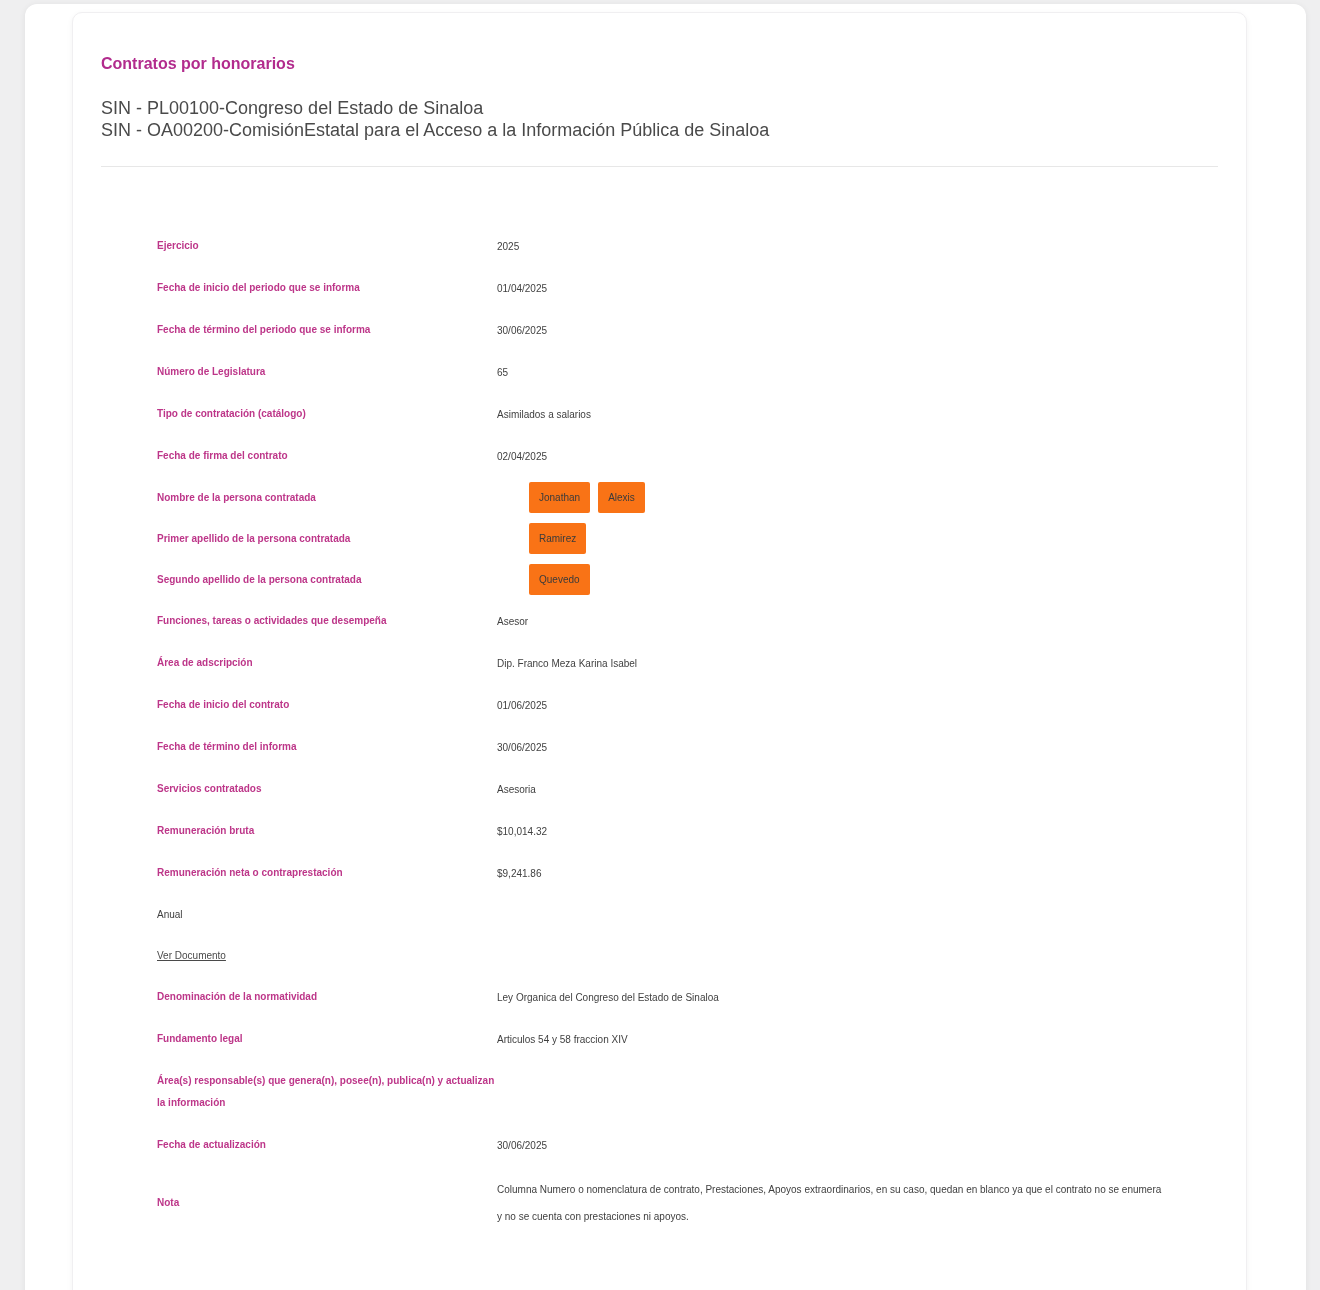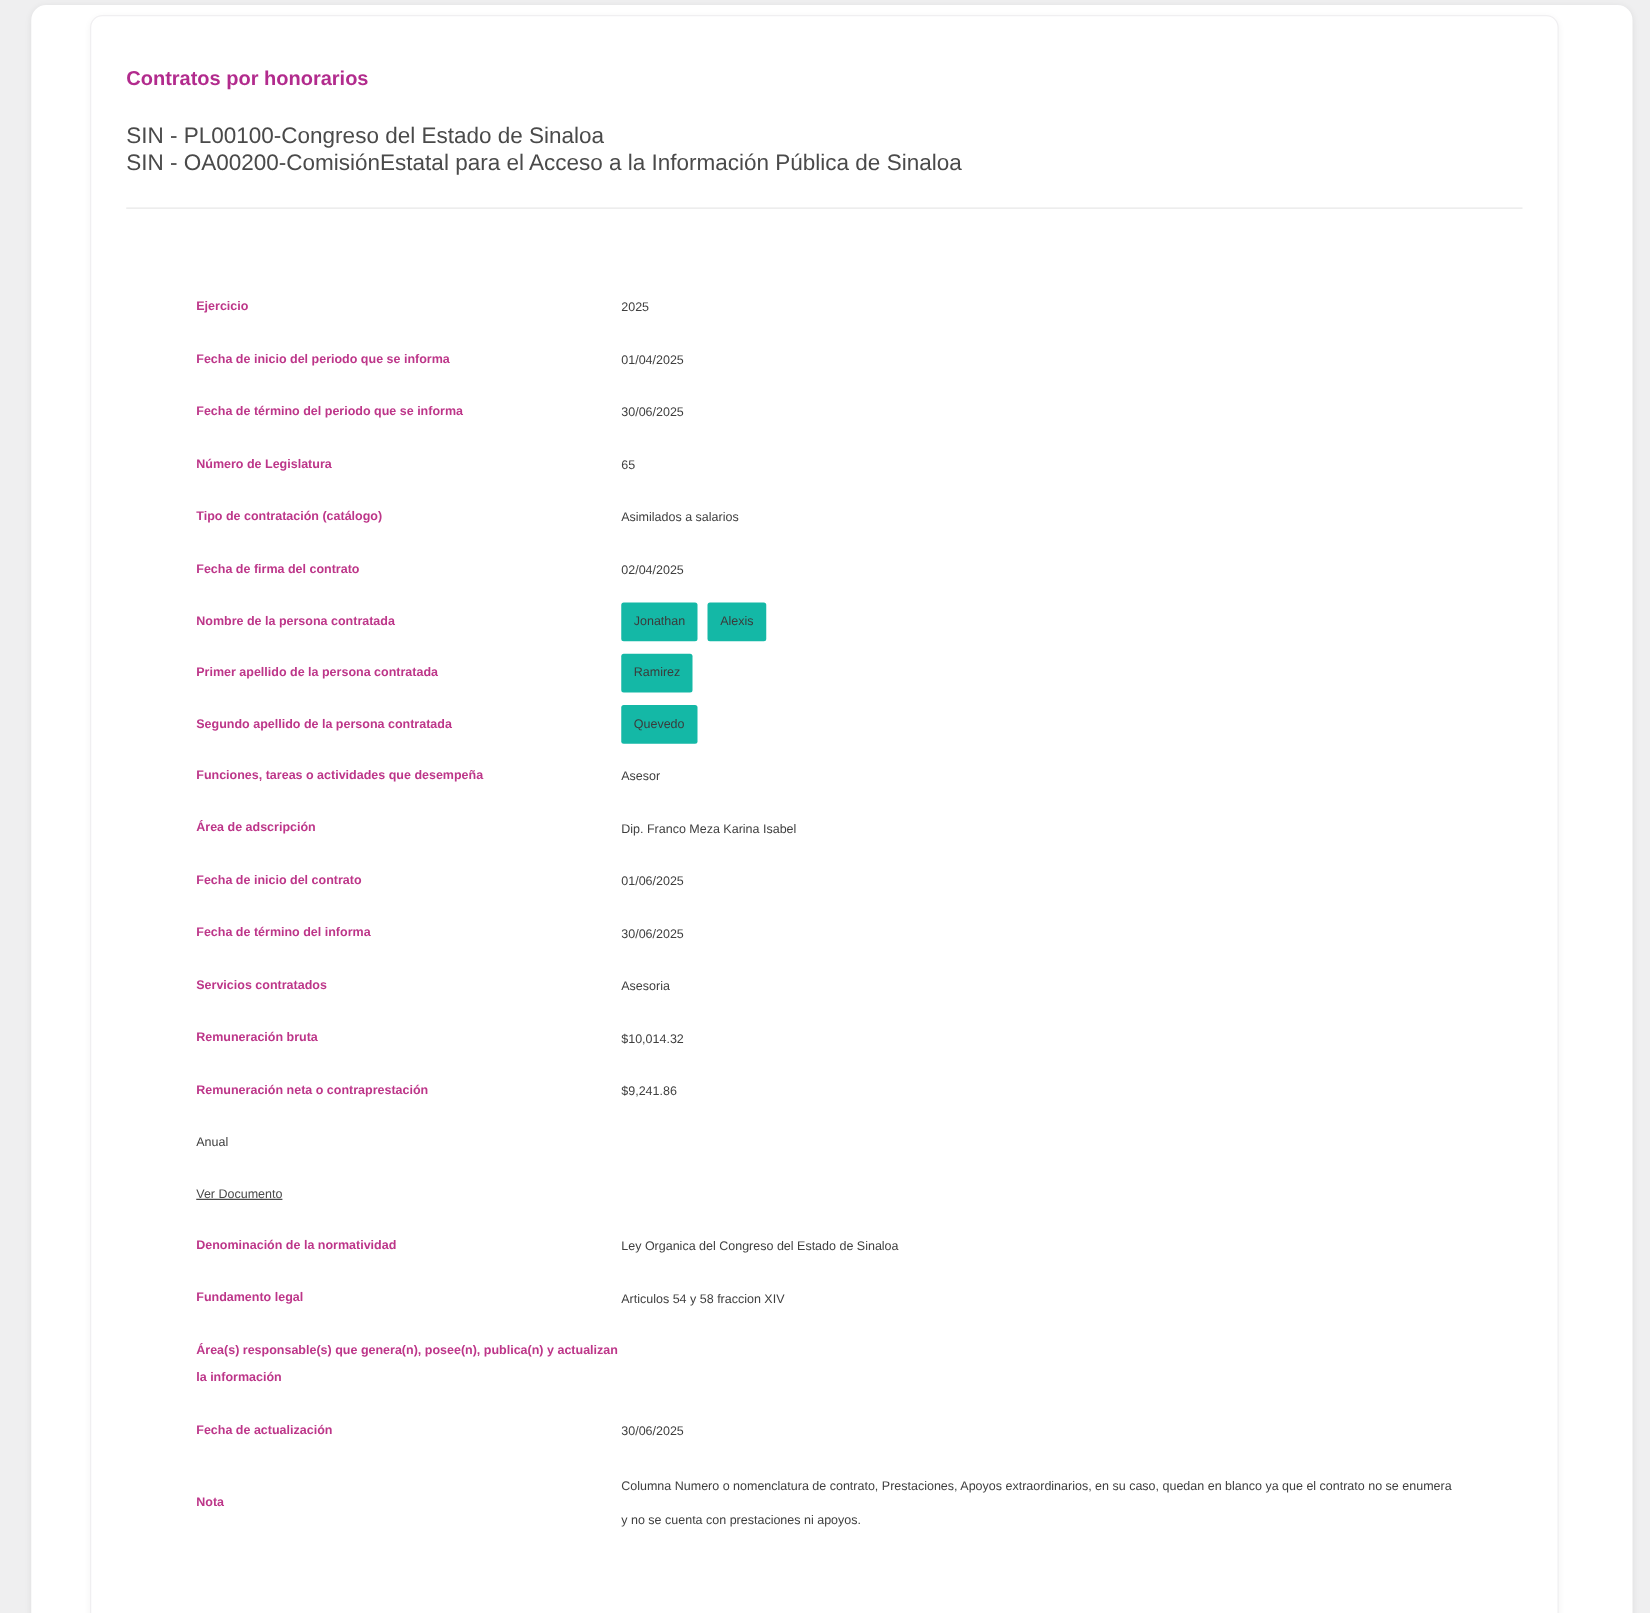--- a/index.html
+++ b/index.html
@@ -49,36 +49,36 @@
   .fields {
     margin: 58px 30px 0 56px;
   }
   .field-row {
     display: flex;
     align-items: center;
     padding: 10px 0;
     font-size: 10px;
     line-height: 21px;
   }
-  .field-row.chips-row { padding: 5px 0; }
+  .field-row.chips-row { padding: 5px 0; gap: 32px; }
   .field-label {
     flex: 0 0 340px;
     font-weight: bold;
     color: #bd3689;
     line-height: 22px;
   }
   .field-value {
     flex: 1 1 auto;
     max-width: 670px;
     color: #3f3f3f;
   }
   .field-value.multiline { line-height: 27px; }
   .chip {
     display: inline-block;
-    background: #14b8a6;
+    background: #f97316;
     color: #3b3b3b;
     padding: 5px 10px;
     margin-right: 8px;
     border-radius: 2px;
   }
   .doc-link {
     color: #4a4a4a;
     text-decoration: underline;
     cursor: pointer;
   }

